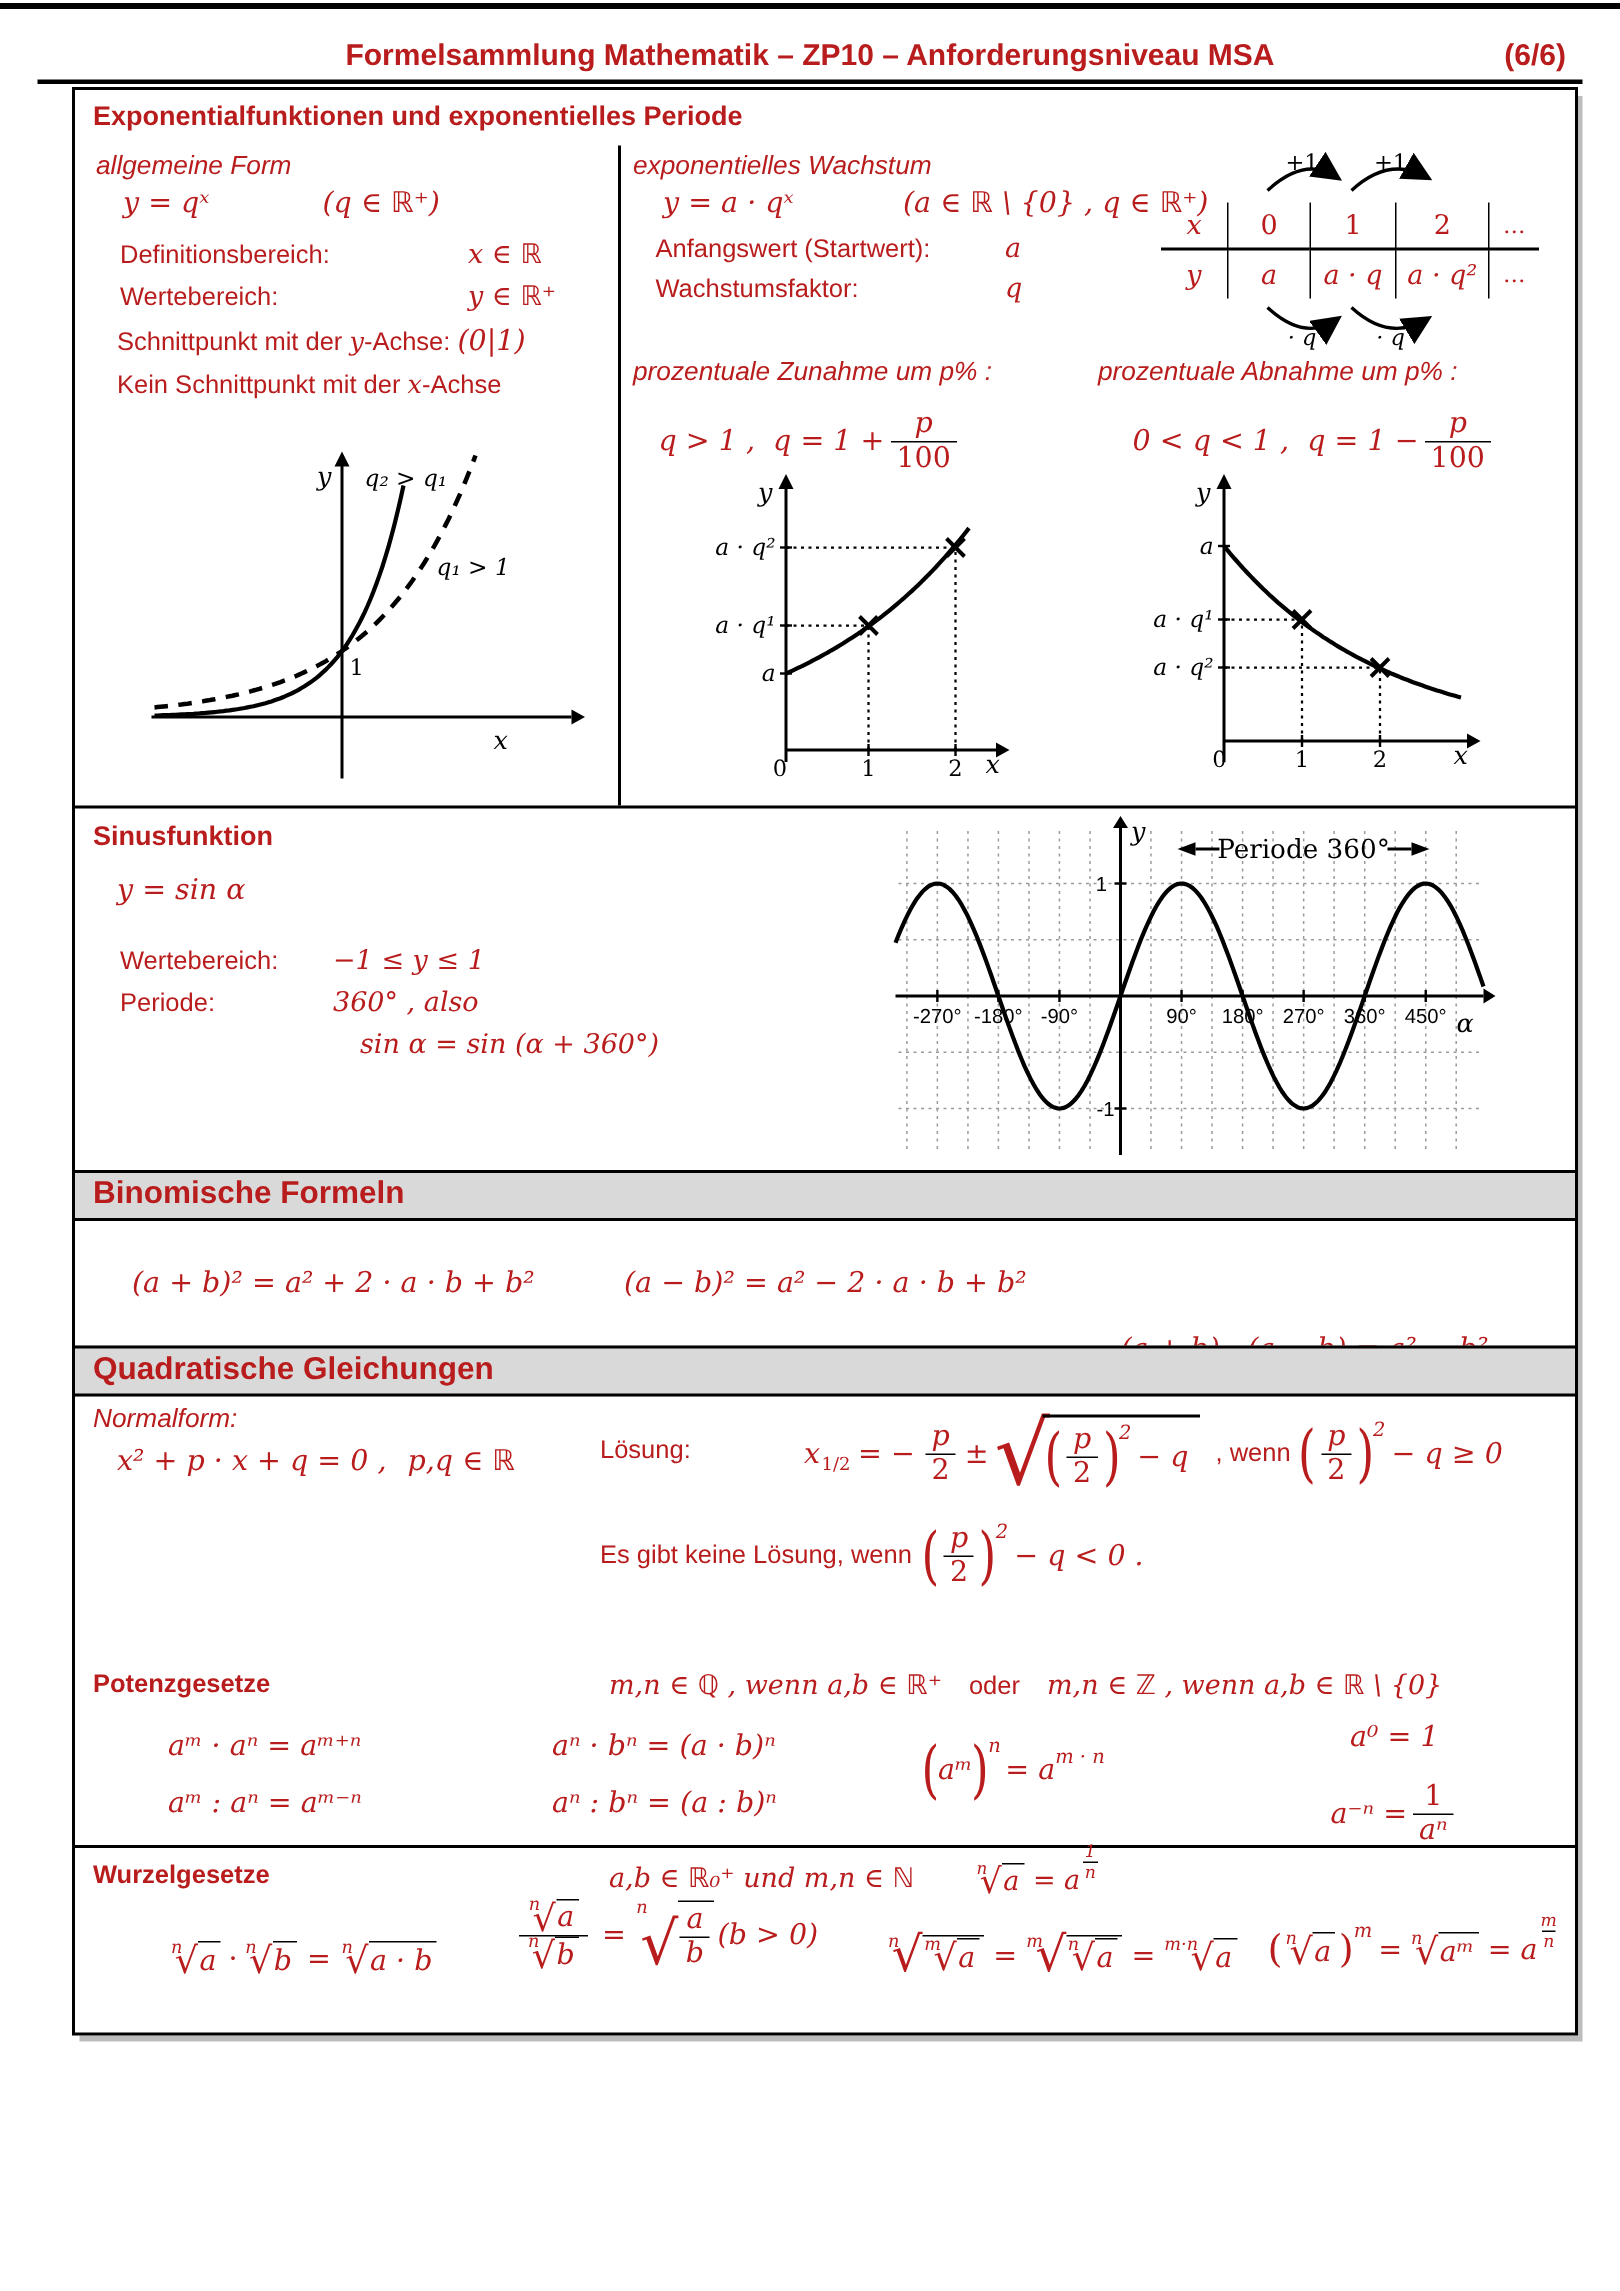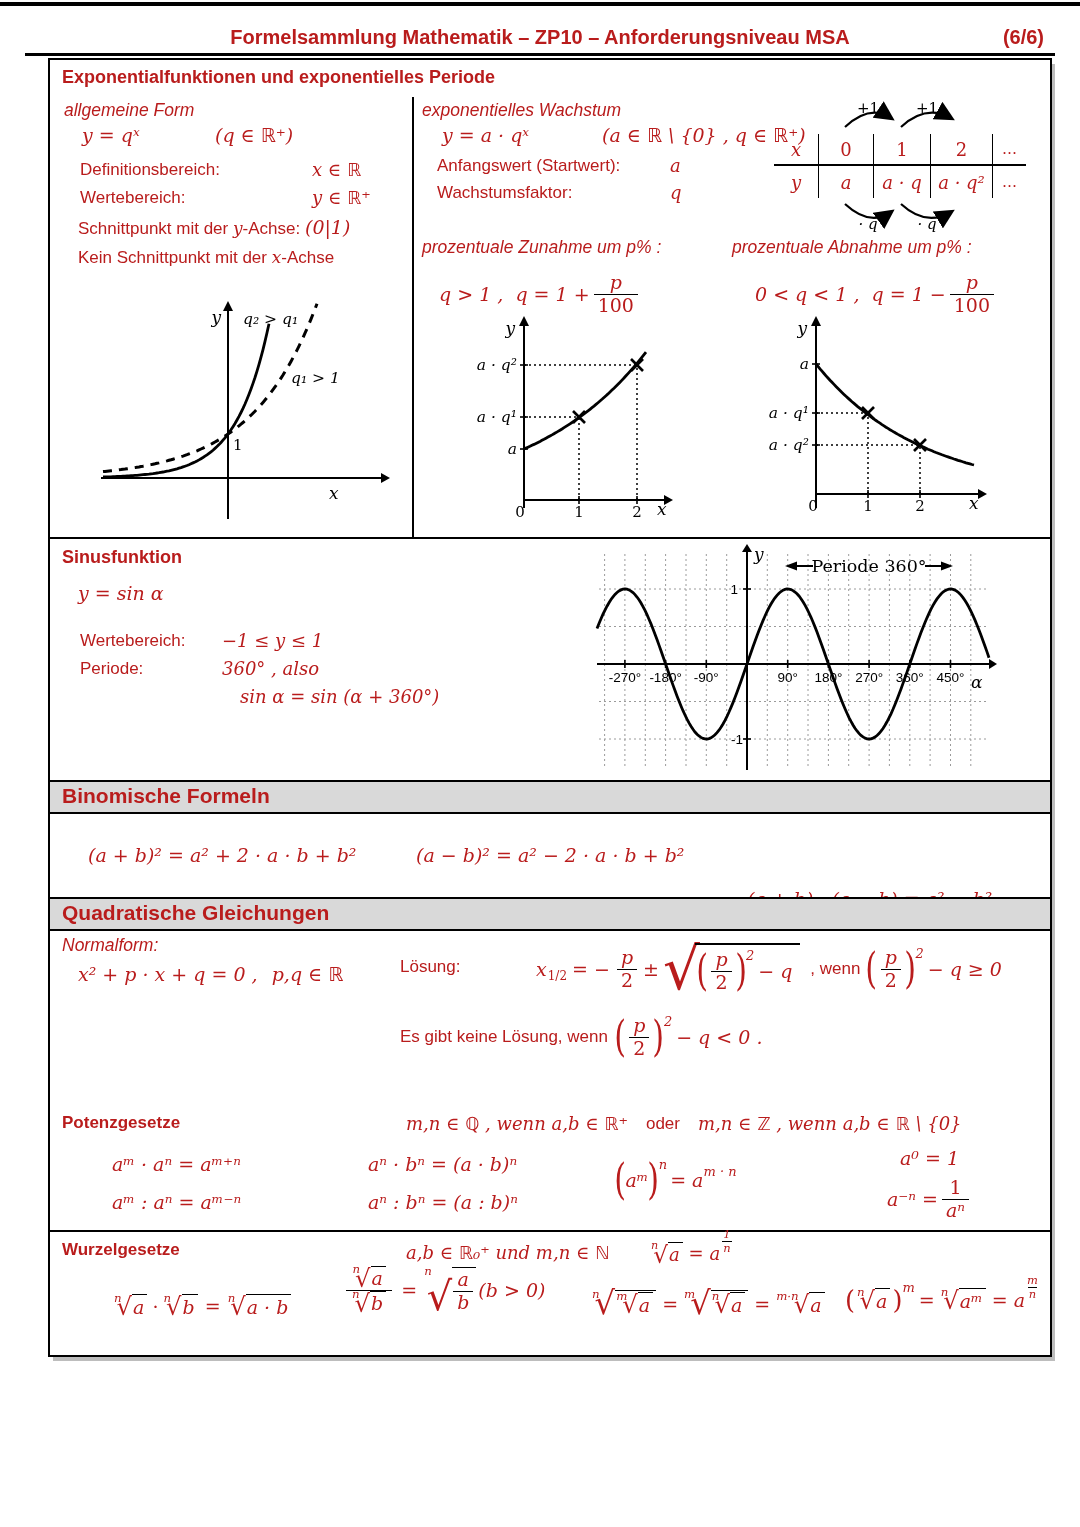--- a/index.html
+++ b/index.html
@@ -395,21 +395,21 @@
       <span class="abs m fm" style="left:318px;top:86px;">aⁿ : bⁿ = (a : b)ⁿ</span>
       <div class="abs rowflex" style="left:565px;top:52px;height:46px;">
         <span class="tp">(</span>
         <span class="m fm">aᵐ</span>
         <span class="tp">)</span>
         <sup class="psup">n</sup>
         <span class="m fm pre" style="margin-left:3px;">= a</span>
         <sup class="psup" style="top:-9px;">m · n</sup>
       </div>
       <span class="abs m fm" style="left:850px;top:42px;">a⁰ = 1</span>
-      <div class="abs rowflex" style="left:837px;top:68px;height:52px;text-align:center;">
+      <div class="abs rowflex" style="left:837px;top:78px;height:52px;text-align:center;">
         <span class="m fm">a⁻ⁿ =</span>
         <span class="frac fm">
           <span class="fnum m up">1</span>
           <span class="fden m">aⁿ</span>
         </span>
       </div>
     </div>
 
     <div class="divider-h" style="top:1170px;"></div>
 

